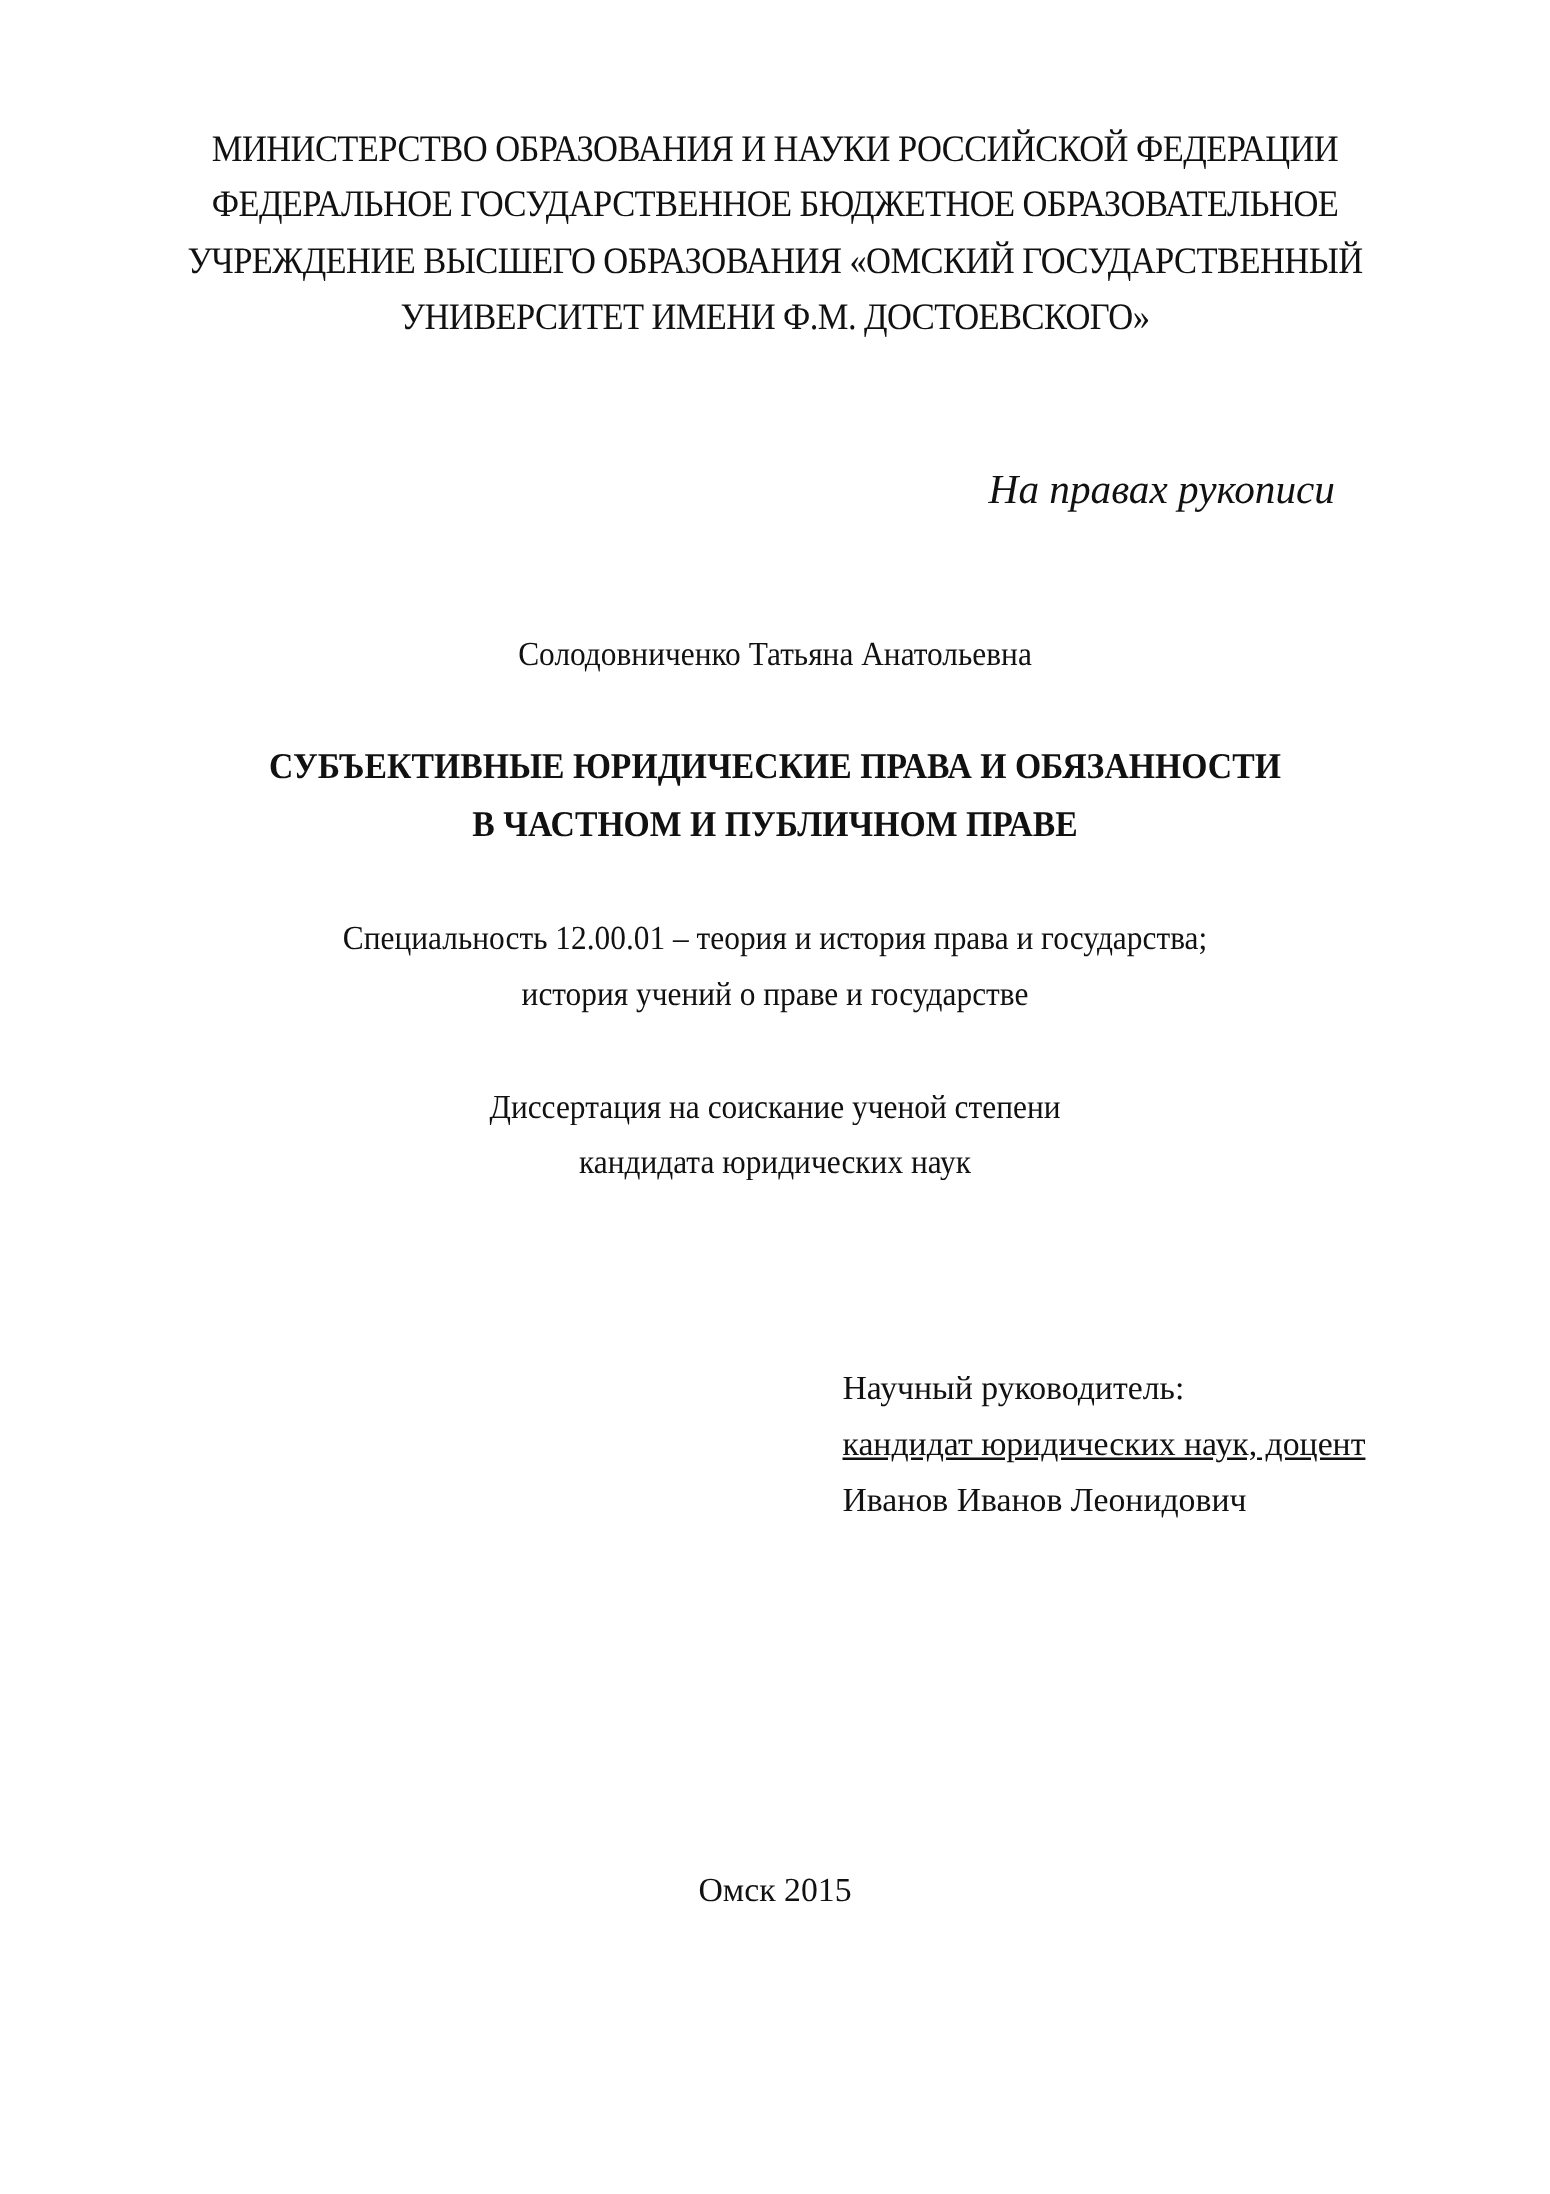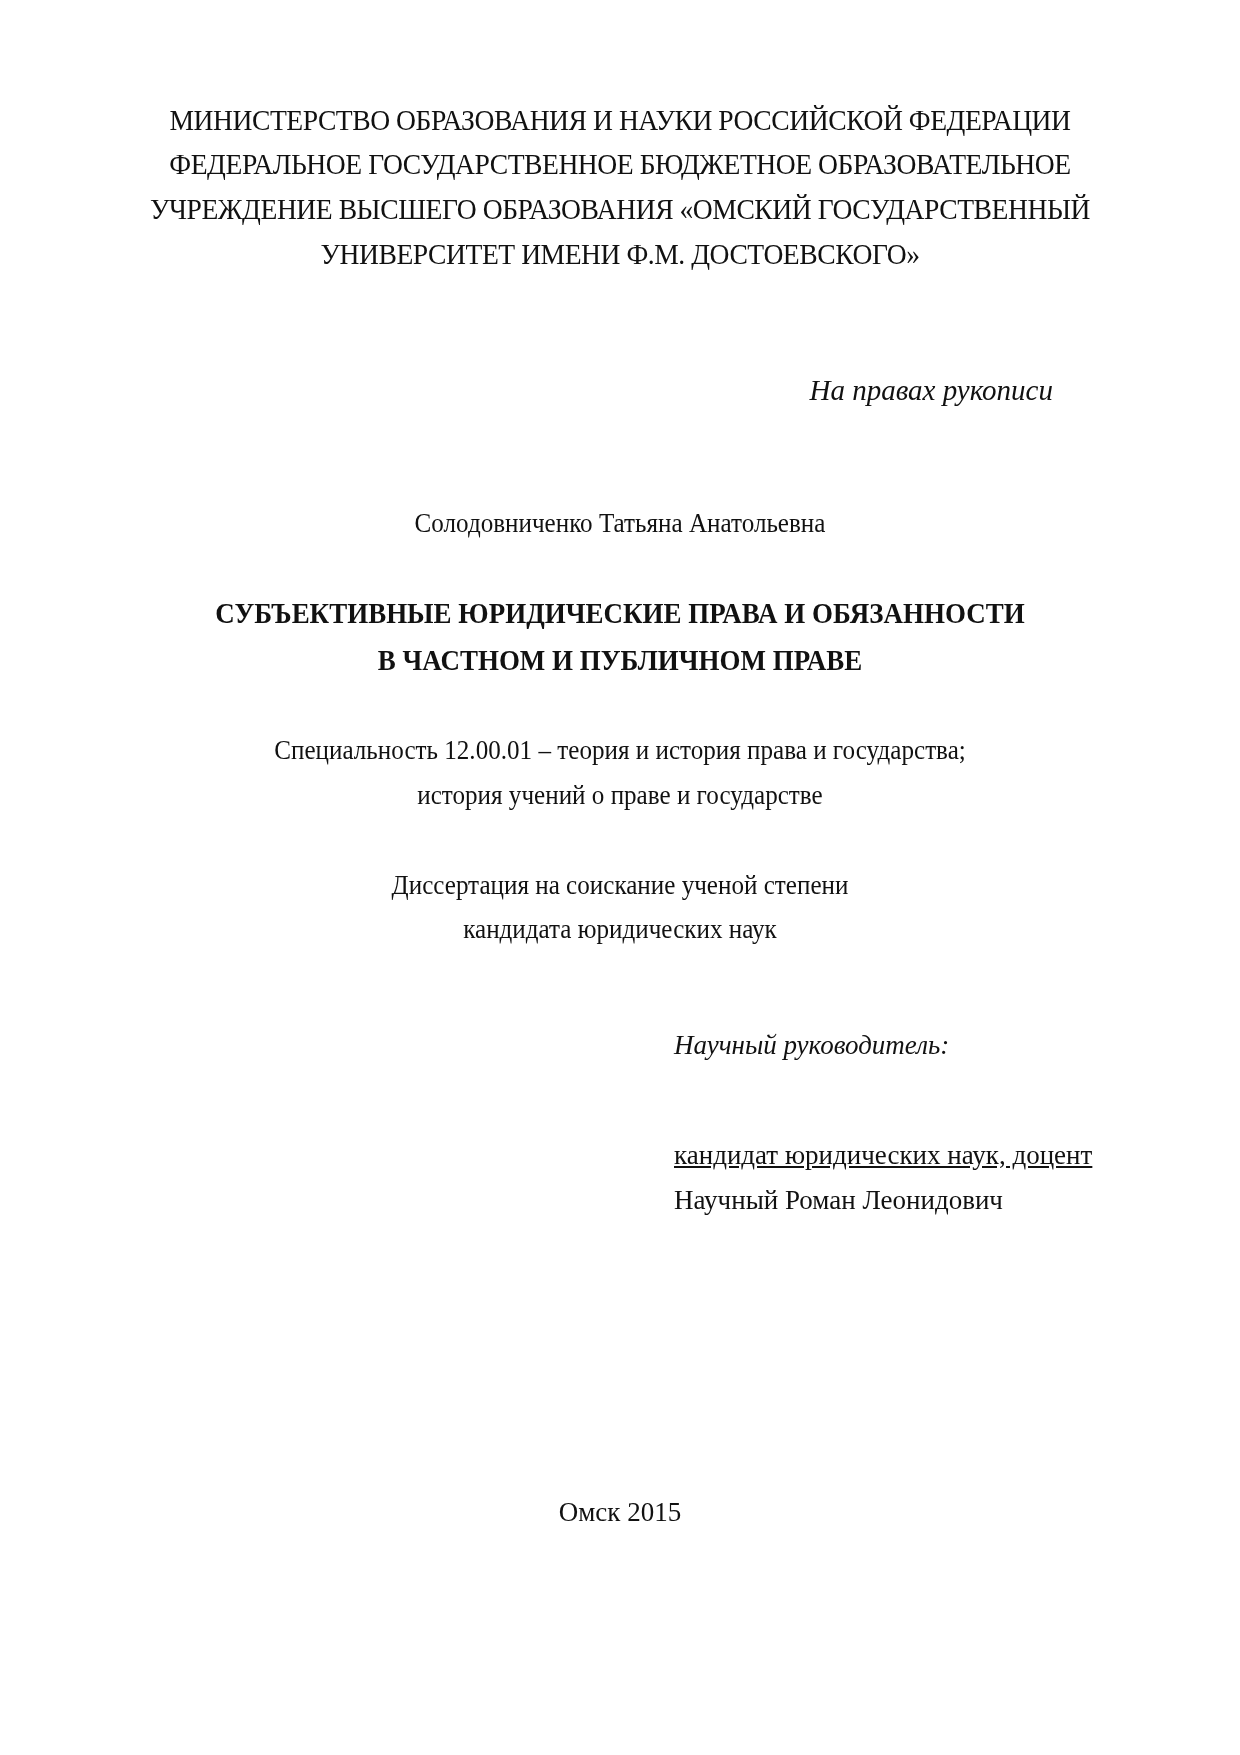--- a/index.html
+++ b/index.html
@@ -6,21 +6,21 @@
     body {
       width: 1240px; height: 1755px; position: relative; overflow: hidden;
       font-family: "Liberation Serif", "DejaVu Serif", serif; color: #111111;
     }
     .line { position: absolute; white-space: nowrap; }
     .center { left: 0; width: 1240px; text-align: center; }
     .header-line {
       font-size: 30px; letter-spacing: -0.5px;
       transform: scaleX(0.92); transform-origin: center;
     }
-    .right-italic { right: 187px; font-style: italic; font-size: 29px; }
+    .right-italic { right: 172px; font-style: italic; font-size: 33px; }
     .normal { font-size: 27px; }
     .title { font-size: 29px; font-weight: bold; transform: scaleX(0.93); transform-origin: center; }
     .cond { transform: scaleX(0.93); transform-origin: center; }
     .advisor { left: 674px; font-size: 27px; }
   </style>
 </head>
 <body>
 
 <div>
 
@@ -44,20 +44,20 @@
     <div class="line center normal cond" style="top:735px;">Специальность 12.00.01 – теория и история права и государства;</div>
     <div class="line center normal cond" style="top:780px;">история учений о праве и государстве</div>
   </div>
 
   <div>
     <div class="line center normal cond" style="top:870px;">Диссертация на соискание ученой степени</div>
     <div class="line center normal cond" style="top:914px;">кандидата юридических наук</div>
   </div>
 
   <div>
-    <div class="line advisor" style="top:1030px;font-style:italic;">Научный руководитель:</div>
+    <div class="line advisor" style="top:1095px;">Научный руководитель:</div>
     <div class="line advisor" style="top:1140px;text-decoration:underline;">кандидат юридических наук, доцент</div>
-    <div class="line advisor" style="top:1185px;">Научный Роман Леонидович</div>
+    <div class="line advisor" style="top:1185px;">Иванов Иванов Леонидович</div>
   </div>
 
   <div class="line center normal" style="top:1497px;">Омск 2015</div>
 
 </div>
 
 </body></html>

